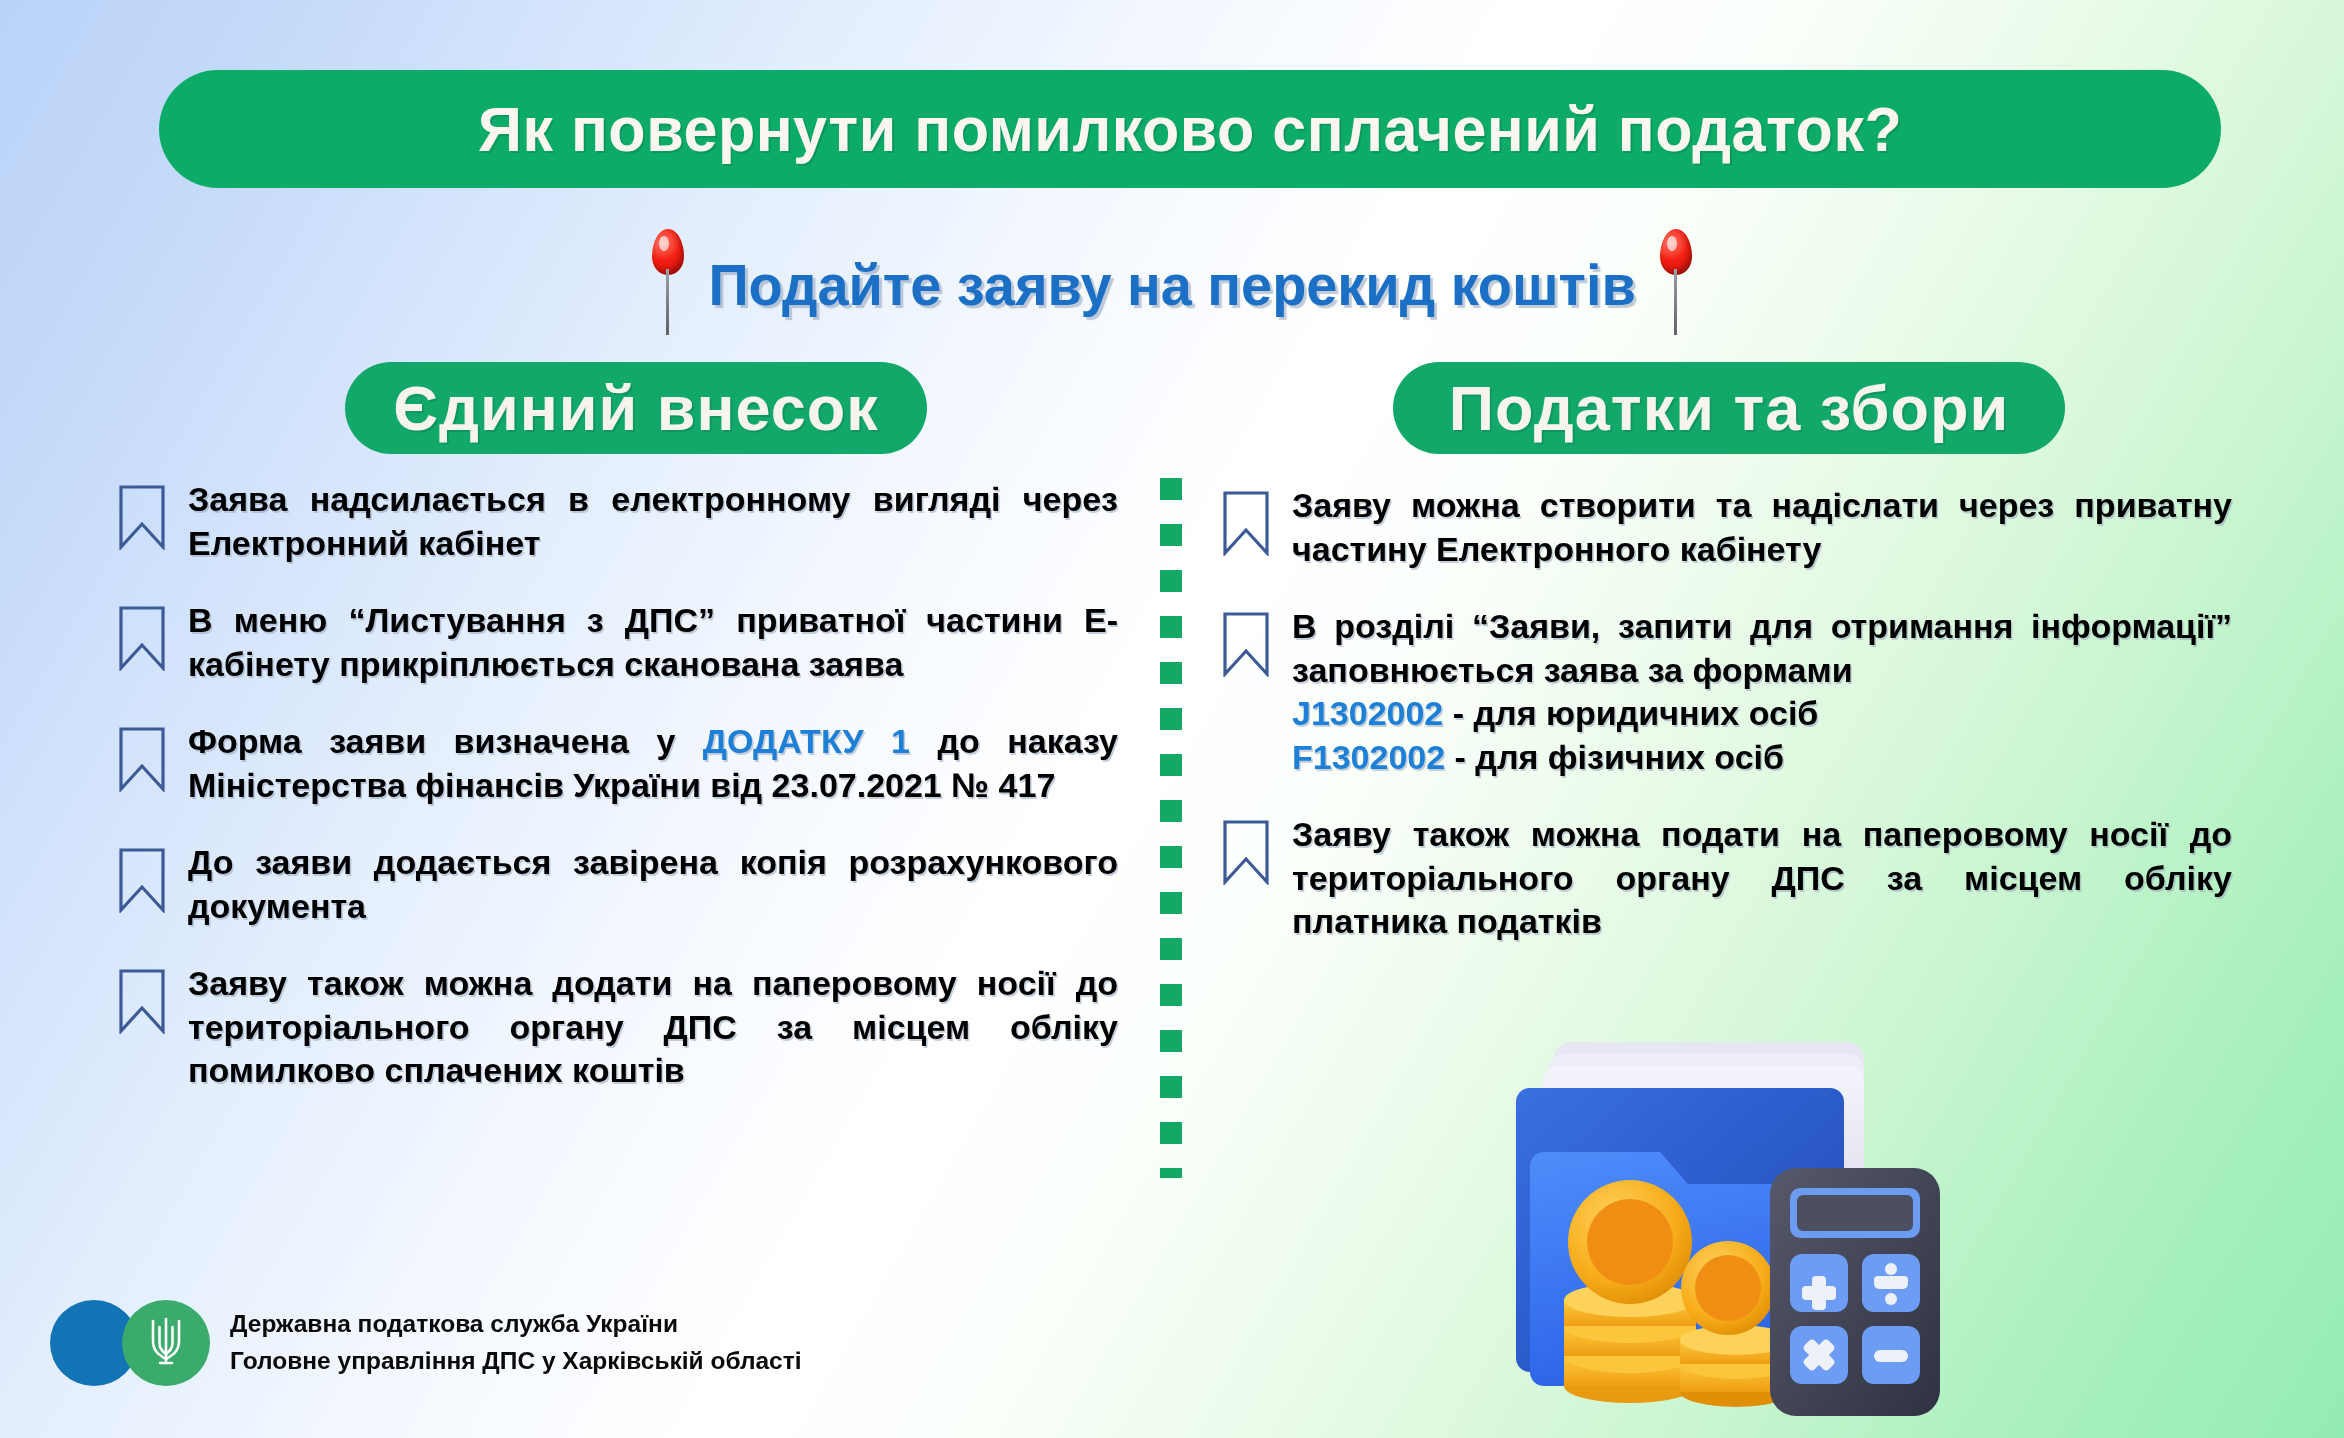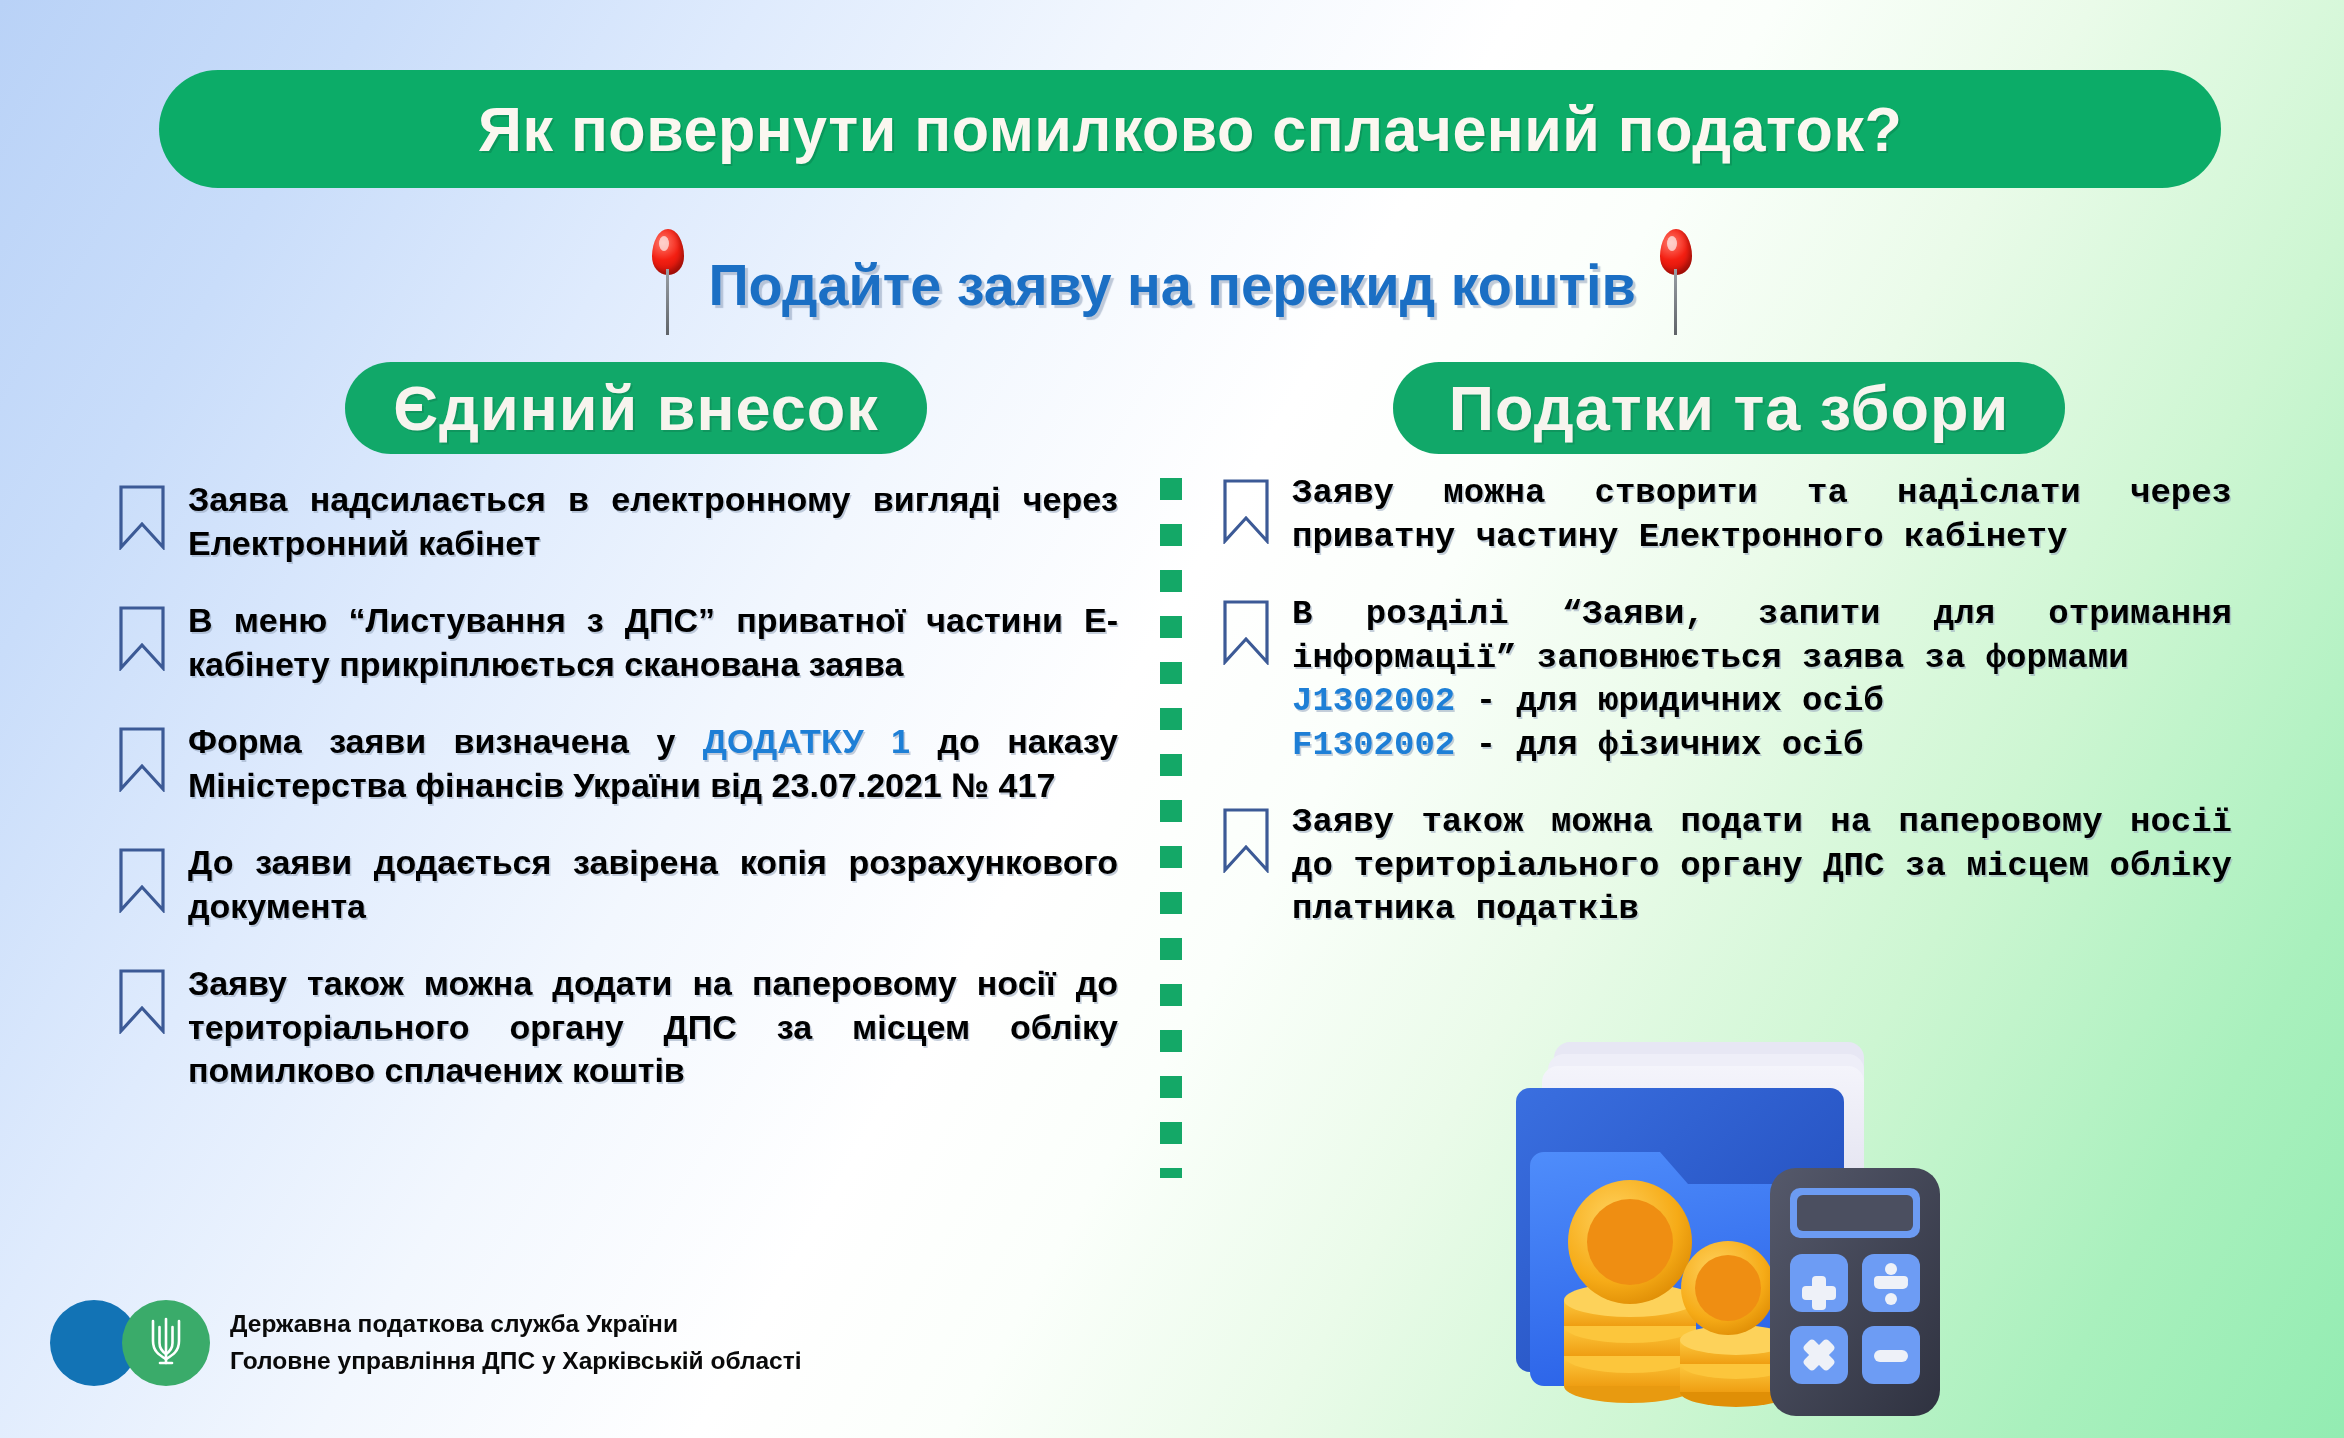--- a/index.html
+++ b/index.html
@@ -82,21 +82,21 @@
     background-size:22px 22px;
     background-repeat:repeat-y;
     background-position:0 0;
     -webkit-mask-image:repeating-linear-gradient(to bottom,#000 0 22px,transparent 22px 46px);
             mask-image:repeating-linear-gradient(to bottom,#000 0 22px,transparent 22px 46px);
   }
 
   
   .col{ position:absolute; }
   #col-left  { left:118px;  top:478px; width:1000px; }
-  #col-right { left:1222px; top:472px; width:1010px;font-family:Liberation Mono, monospace; }
+  #col-right { left:1222px; top:484px; width:1010px; }
 
   .bullet{ display:flex; align-items:flex-start; margin-bottom:34px; }
   .bookmark-icon{
     flex:0 0 auto; width:48px; height:66px; margin-right:22px; margin-top:6px;
   }
   .bookmark-icon svg{ display:block; }
 
   .btext{
     font-size:34px; font-weight:bold; color:#000;
     line-height:1.28;

